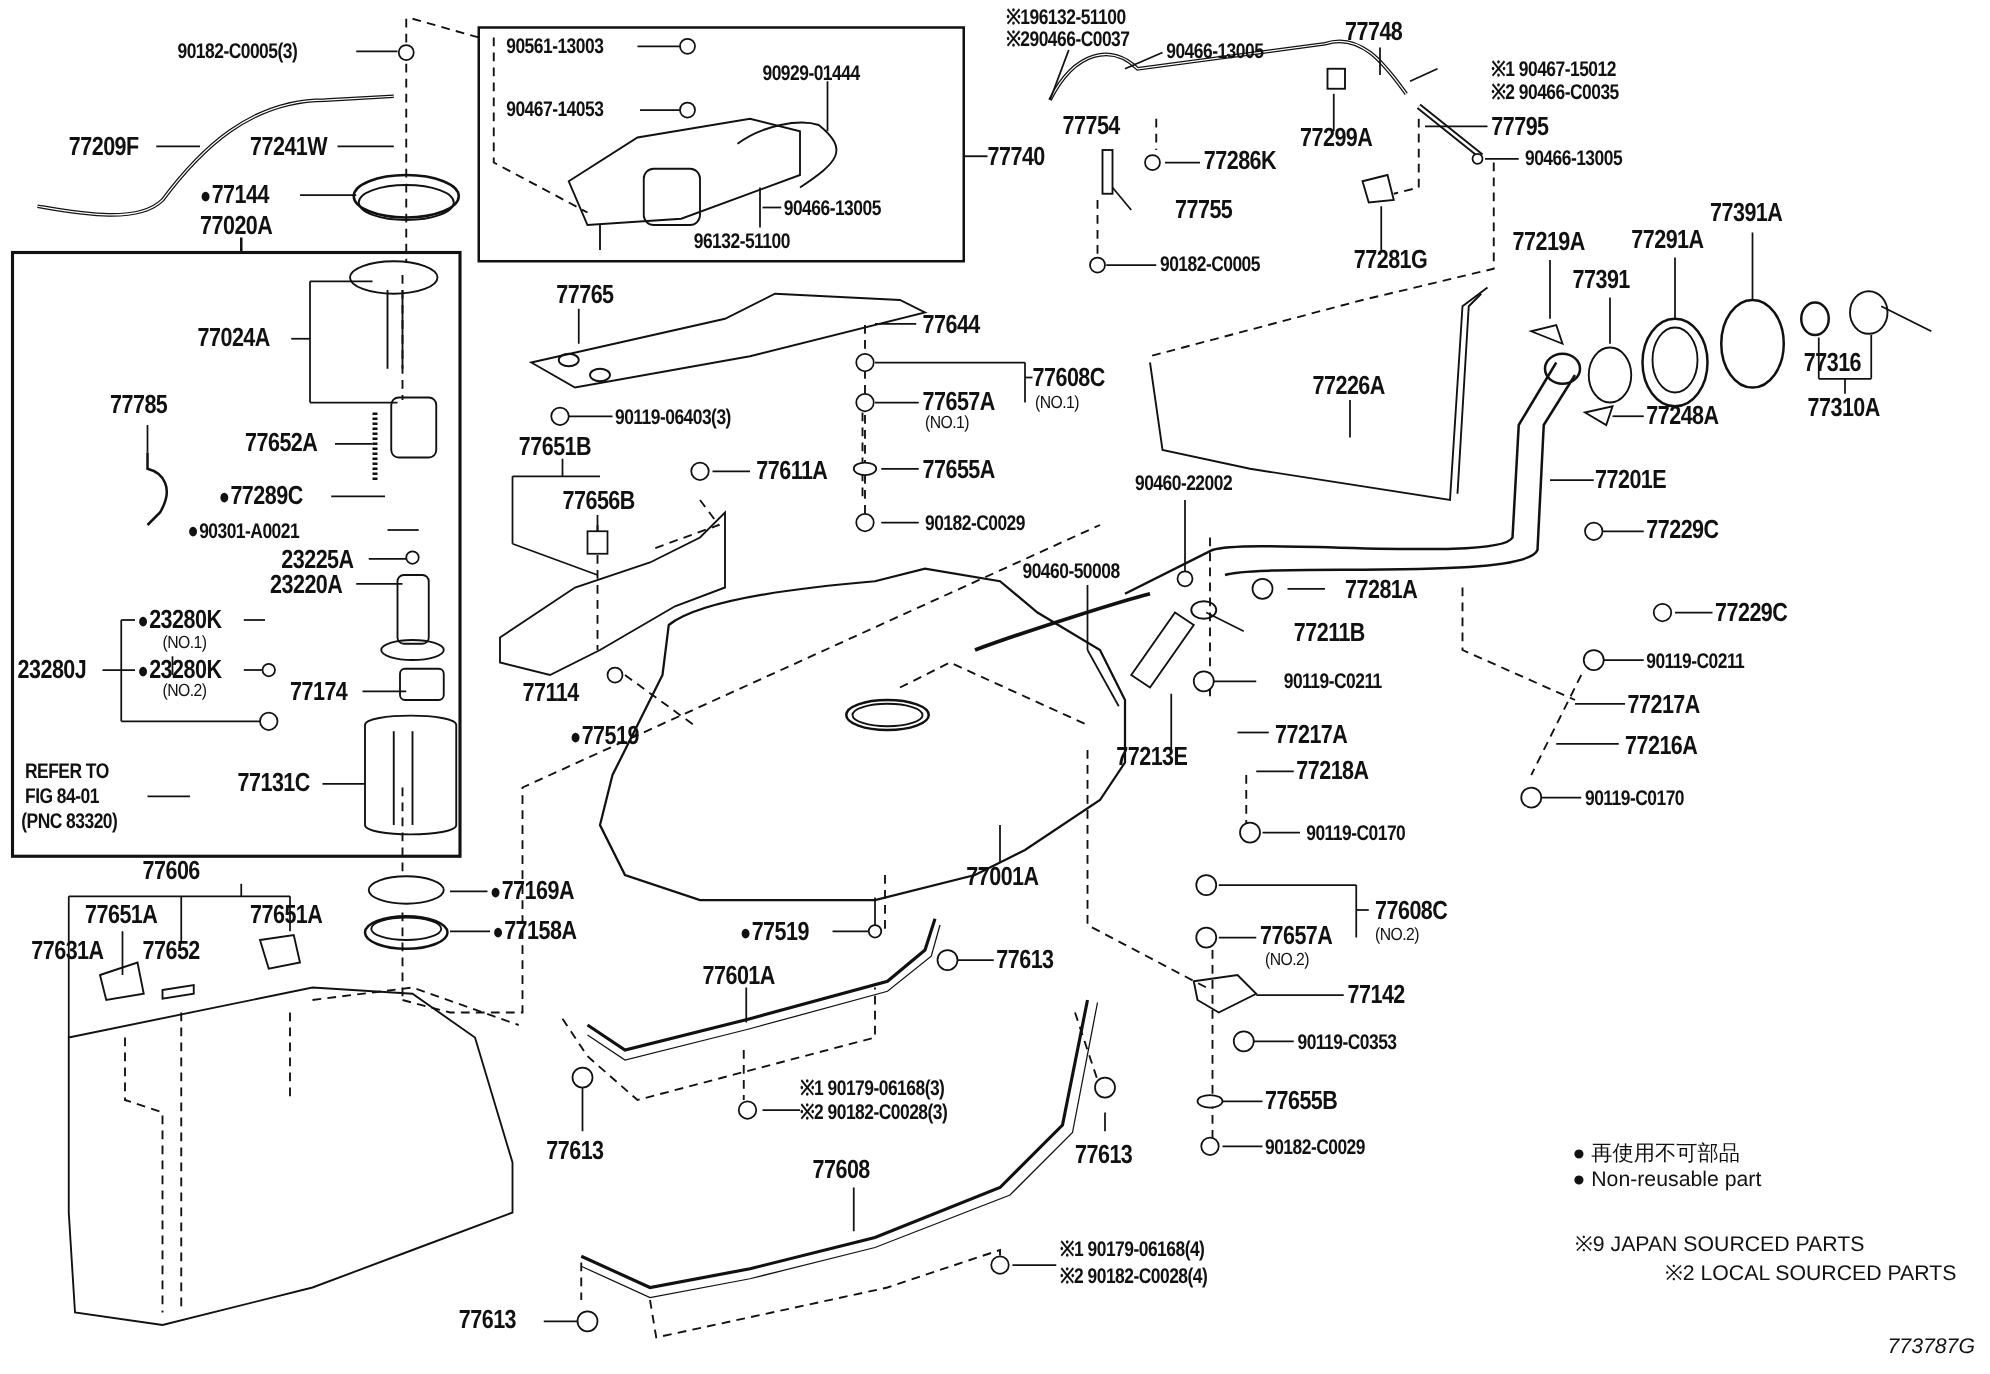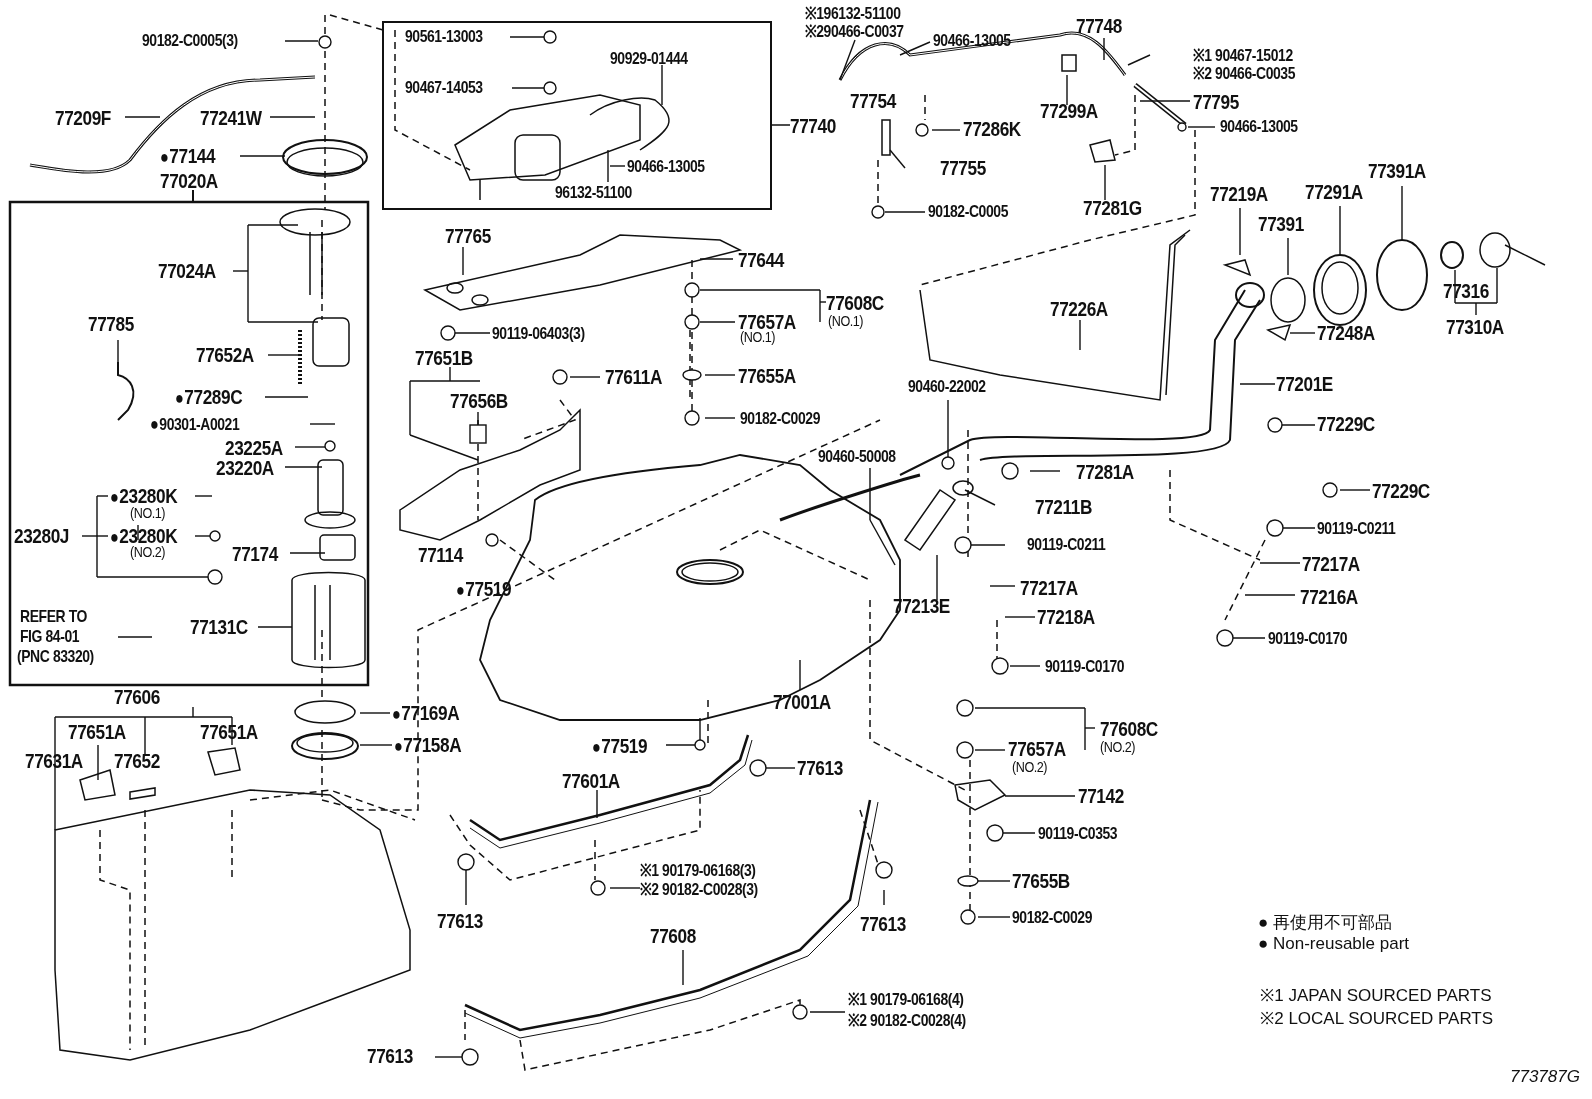--- a/index.html
+++ b/index.html
@@ -410,17 +410,17 @@
 <span class="lbl sub" style="left:1100px;top:740px">(NO.2)</span>
 <span class="lbl big" style="left:1008px;top:738px">77657A</span>
 <span class="lbl sub" style="left:1012px;top:760px">(NO.2)</span>
 <span class="lbl big" style="left:1078px;top:785px">77142</span>
 <span class="lbl med" style="left:1038px;top:825px">90119-C0353</span>
 <span class="lbl big" style="left:1012px;top:870px">77655B</span>
 <span class="lbl med" style="left:1012px;top:909px">90182-C0029</span>
 
 <div class="legend" style="left:1258px;top:911px">● 再使用不可部品</div>
 <div class="legend" style="left:1258px;top:934px">● Non-reusable part</div>
-<div class="legend" style="left:1260px;top:983px">※1 JAPAN SOURCED PARTS</div>
-<div class="legend" style="left:1260px;top:1006px">※2 LOCAL SOURCED PARTS</div>
+<div class="legend" style="left:1260px;top:983px">※9 JAPAN SOURCED PARTS</div>
+<div class="legend" style="left:1332px;top:1006px">※2 LOCAL SOURCED PARTS</div>
 <div class="figno" style="left:1510px;top:1067px">773787G</div>
 
 </div>
 
 </body></html>

